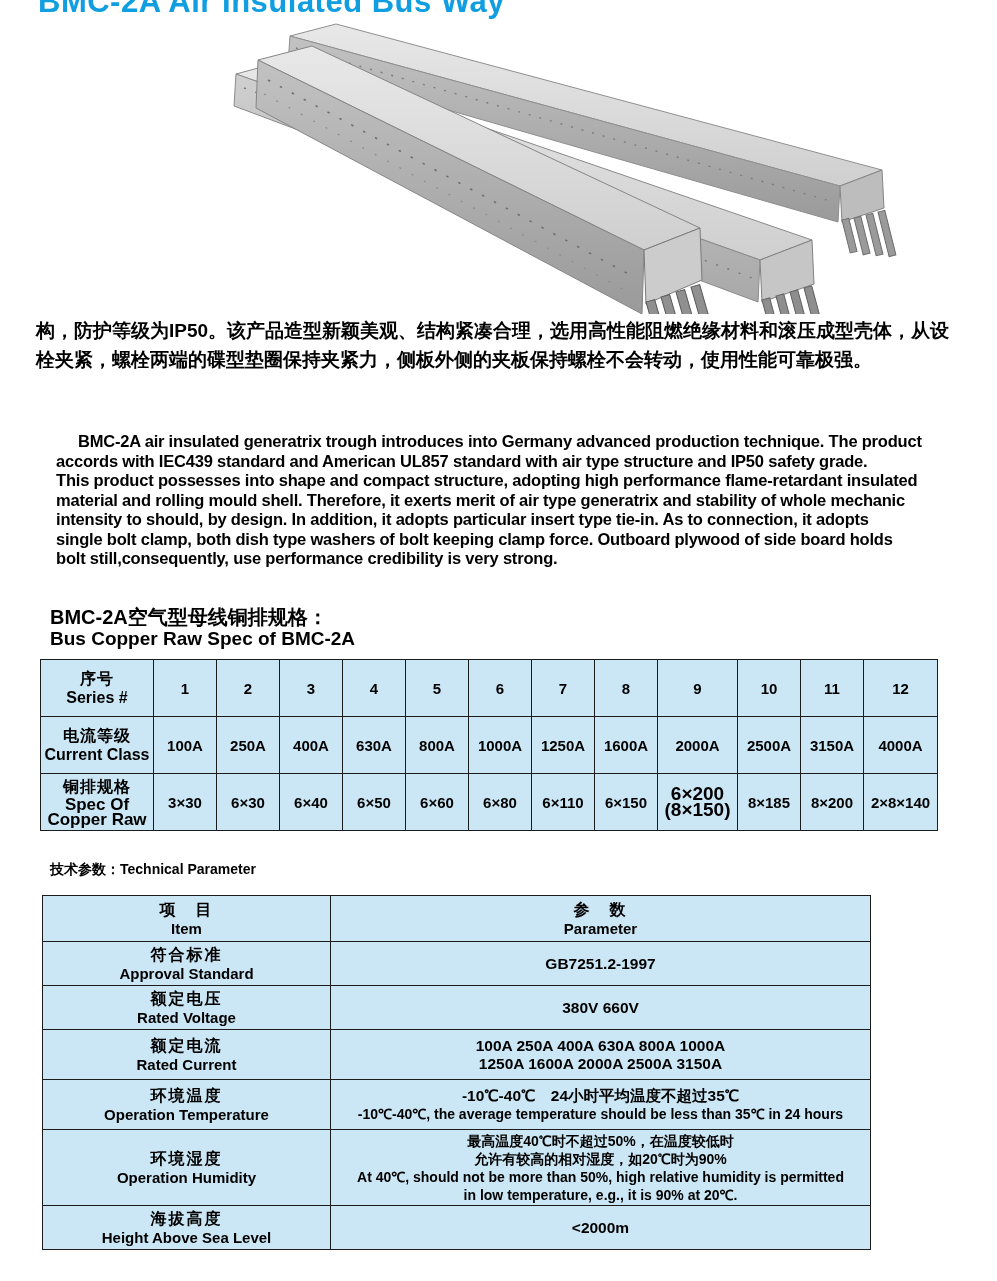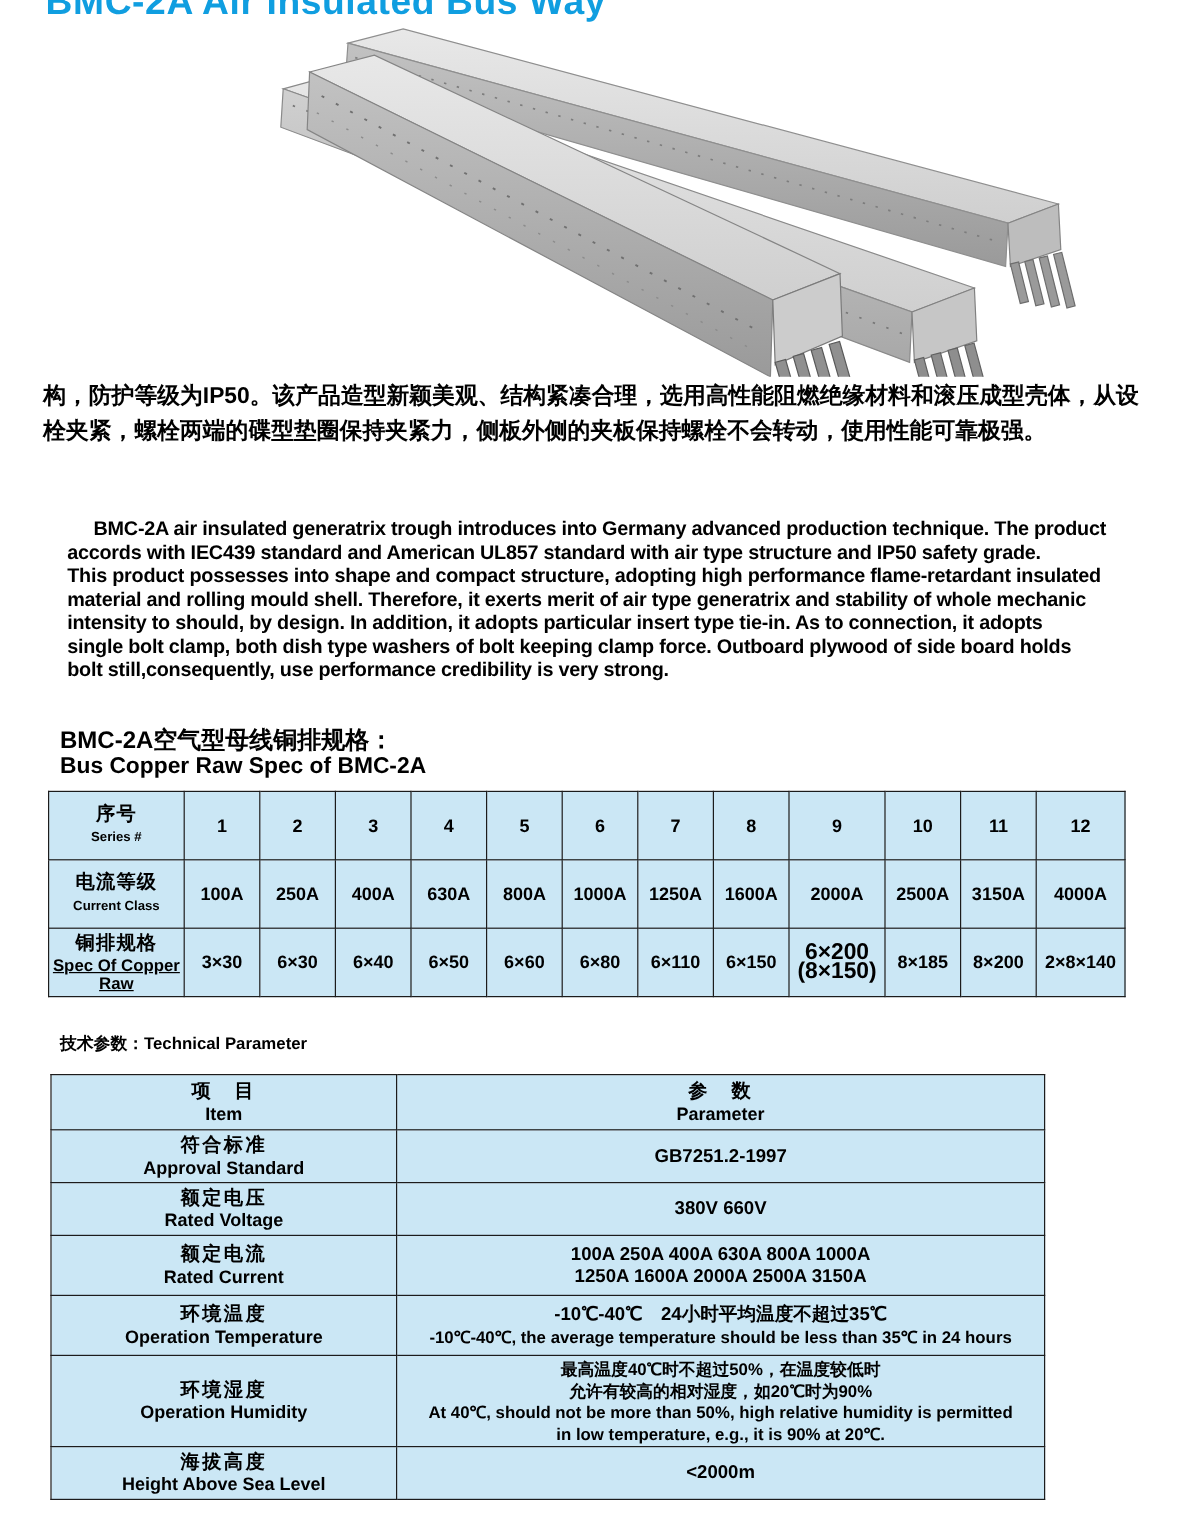--- a/index.html
+++ b/index.html
@@ -39,22 +39,22 @@
   table { border-collapse:collapse; table-layout:fixed;padding-left:20px; }
   td {
     border:1.6px solid #1c1c1c; background:#cbe7f5;
     text-align:center; vertical-align:middle; font-weight:bold; padding:0 1px;
   }
 
   .spec-table { position:absolute; left:40px; top:659px; width:897px; }
   .spec-table td { font-size:15px; }
   .spec-table tr { height:57px; }
   .spec-table .hzh { font-size:16px; letter-spacing:1px; line-height:20px; }
-  .spec-table .hen { font-size:11px; line-height:18px; }
-  .spec-table .hen-small { font-size:14px; line-height:15px;text-decoration:underline; }
+  .spec-table .hen { font-size:16px; line-height:18px; }
+  .spec-table .hen-small { font-size:17px; line-height:15px; }
   .spec-table .two-line { font-size:19px; line-height:16px; }
 
   
   .cap2 { position:absolute; left:50px; top:861px; font-weight:bold; font-size:14px; }
 
   .tech-table { position:absolute; left:42px; top:895px; width:828px; }
   .tech-table .hzh { font-size:16px; letter-spacing:2px; line-height:21px; }
   .tech-table .hen { font-size:15px; line-height:18px; }
   .tech-table .param { font-size:15.5px; line-height:18px; }
   .tech-table .param .small { font-size:14px; }

